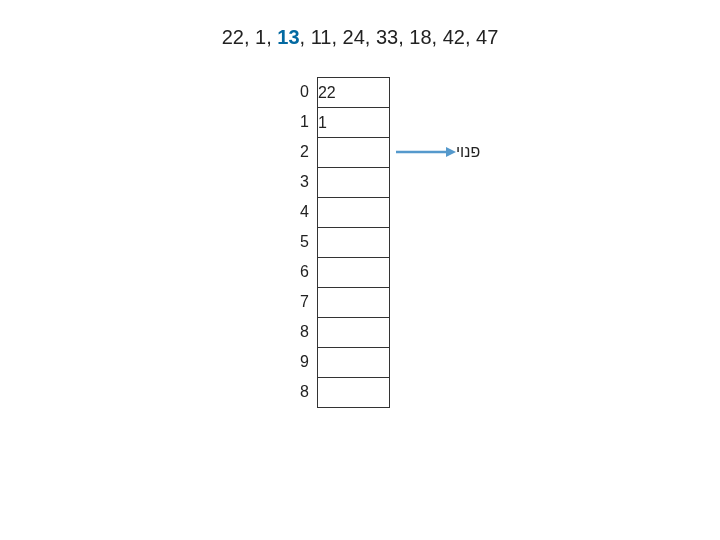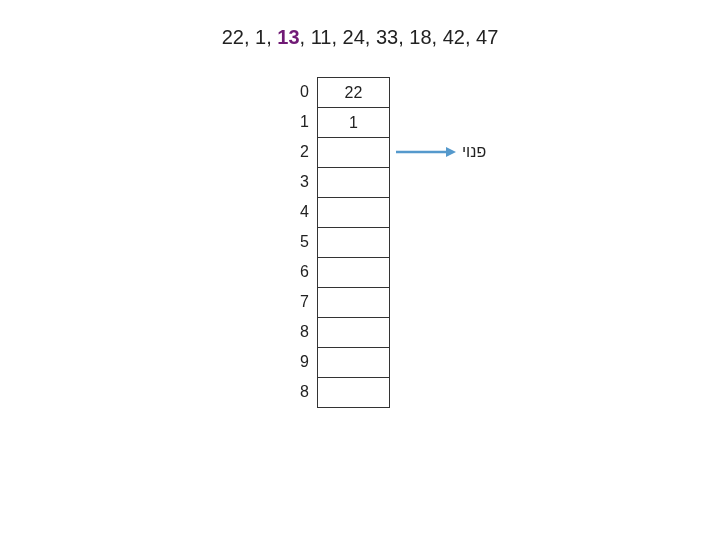--- a/index.html
+++ b/index.html
@@ -30,21 +30,21 @@
     }
 
     .subtitle {
       text-align: center;
       font-size: 20px;
       color: #222;
       margin-bottom: 28px;
     }
 
     .subtitle .highlight {
-      color: #701a75;
+      color: #0369a1;
       font-weight: 600;
     }
 
     .content-area {
       display: flex;
       flex-direction: row;
       align-items: flex-start;
       gap: 0;
     }
 
@@ -109,21 +109,20 @@
     }
 
     .hash-table {
       border-collapse: collapse;
     }
 
     .hash-table td {
       width: 72px;
       height: 30px;
       border: 1.5px solid #333;
-      text-align: center;
       vertical-align: middle;
       font-size: 16px;
       color: #222;
       background: #fff;
     }
 
     .arrow-area {
       display: flex;
       flex-direction: column;
       justify-content: flex-start;
@@ -134,21 +133,20 @@
 
     .arrow-row {
       height: 30px;
       display: flex;
       align-items: center;
     }
 
     .arrow-container {
       display: flex;
       align-items: center;
-      gap: 6px;
     }
 
     .arrow-svg {
       display: block;
     }
 
     .arrow-label {
       font-size: 16px;
       color: #222;
       direction: rtl;

